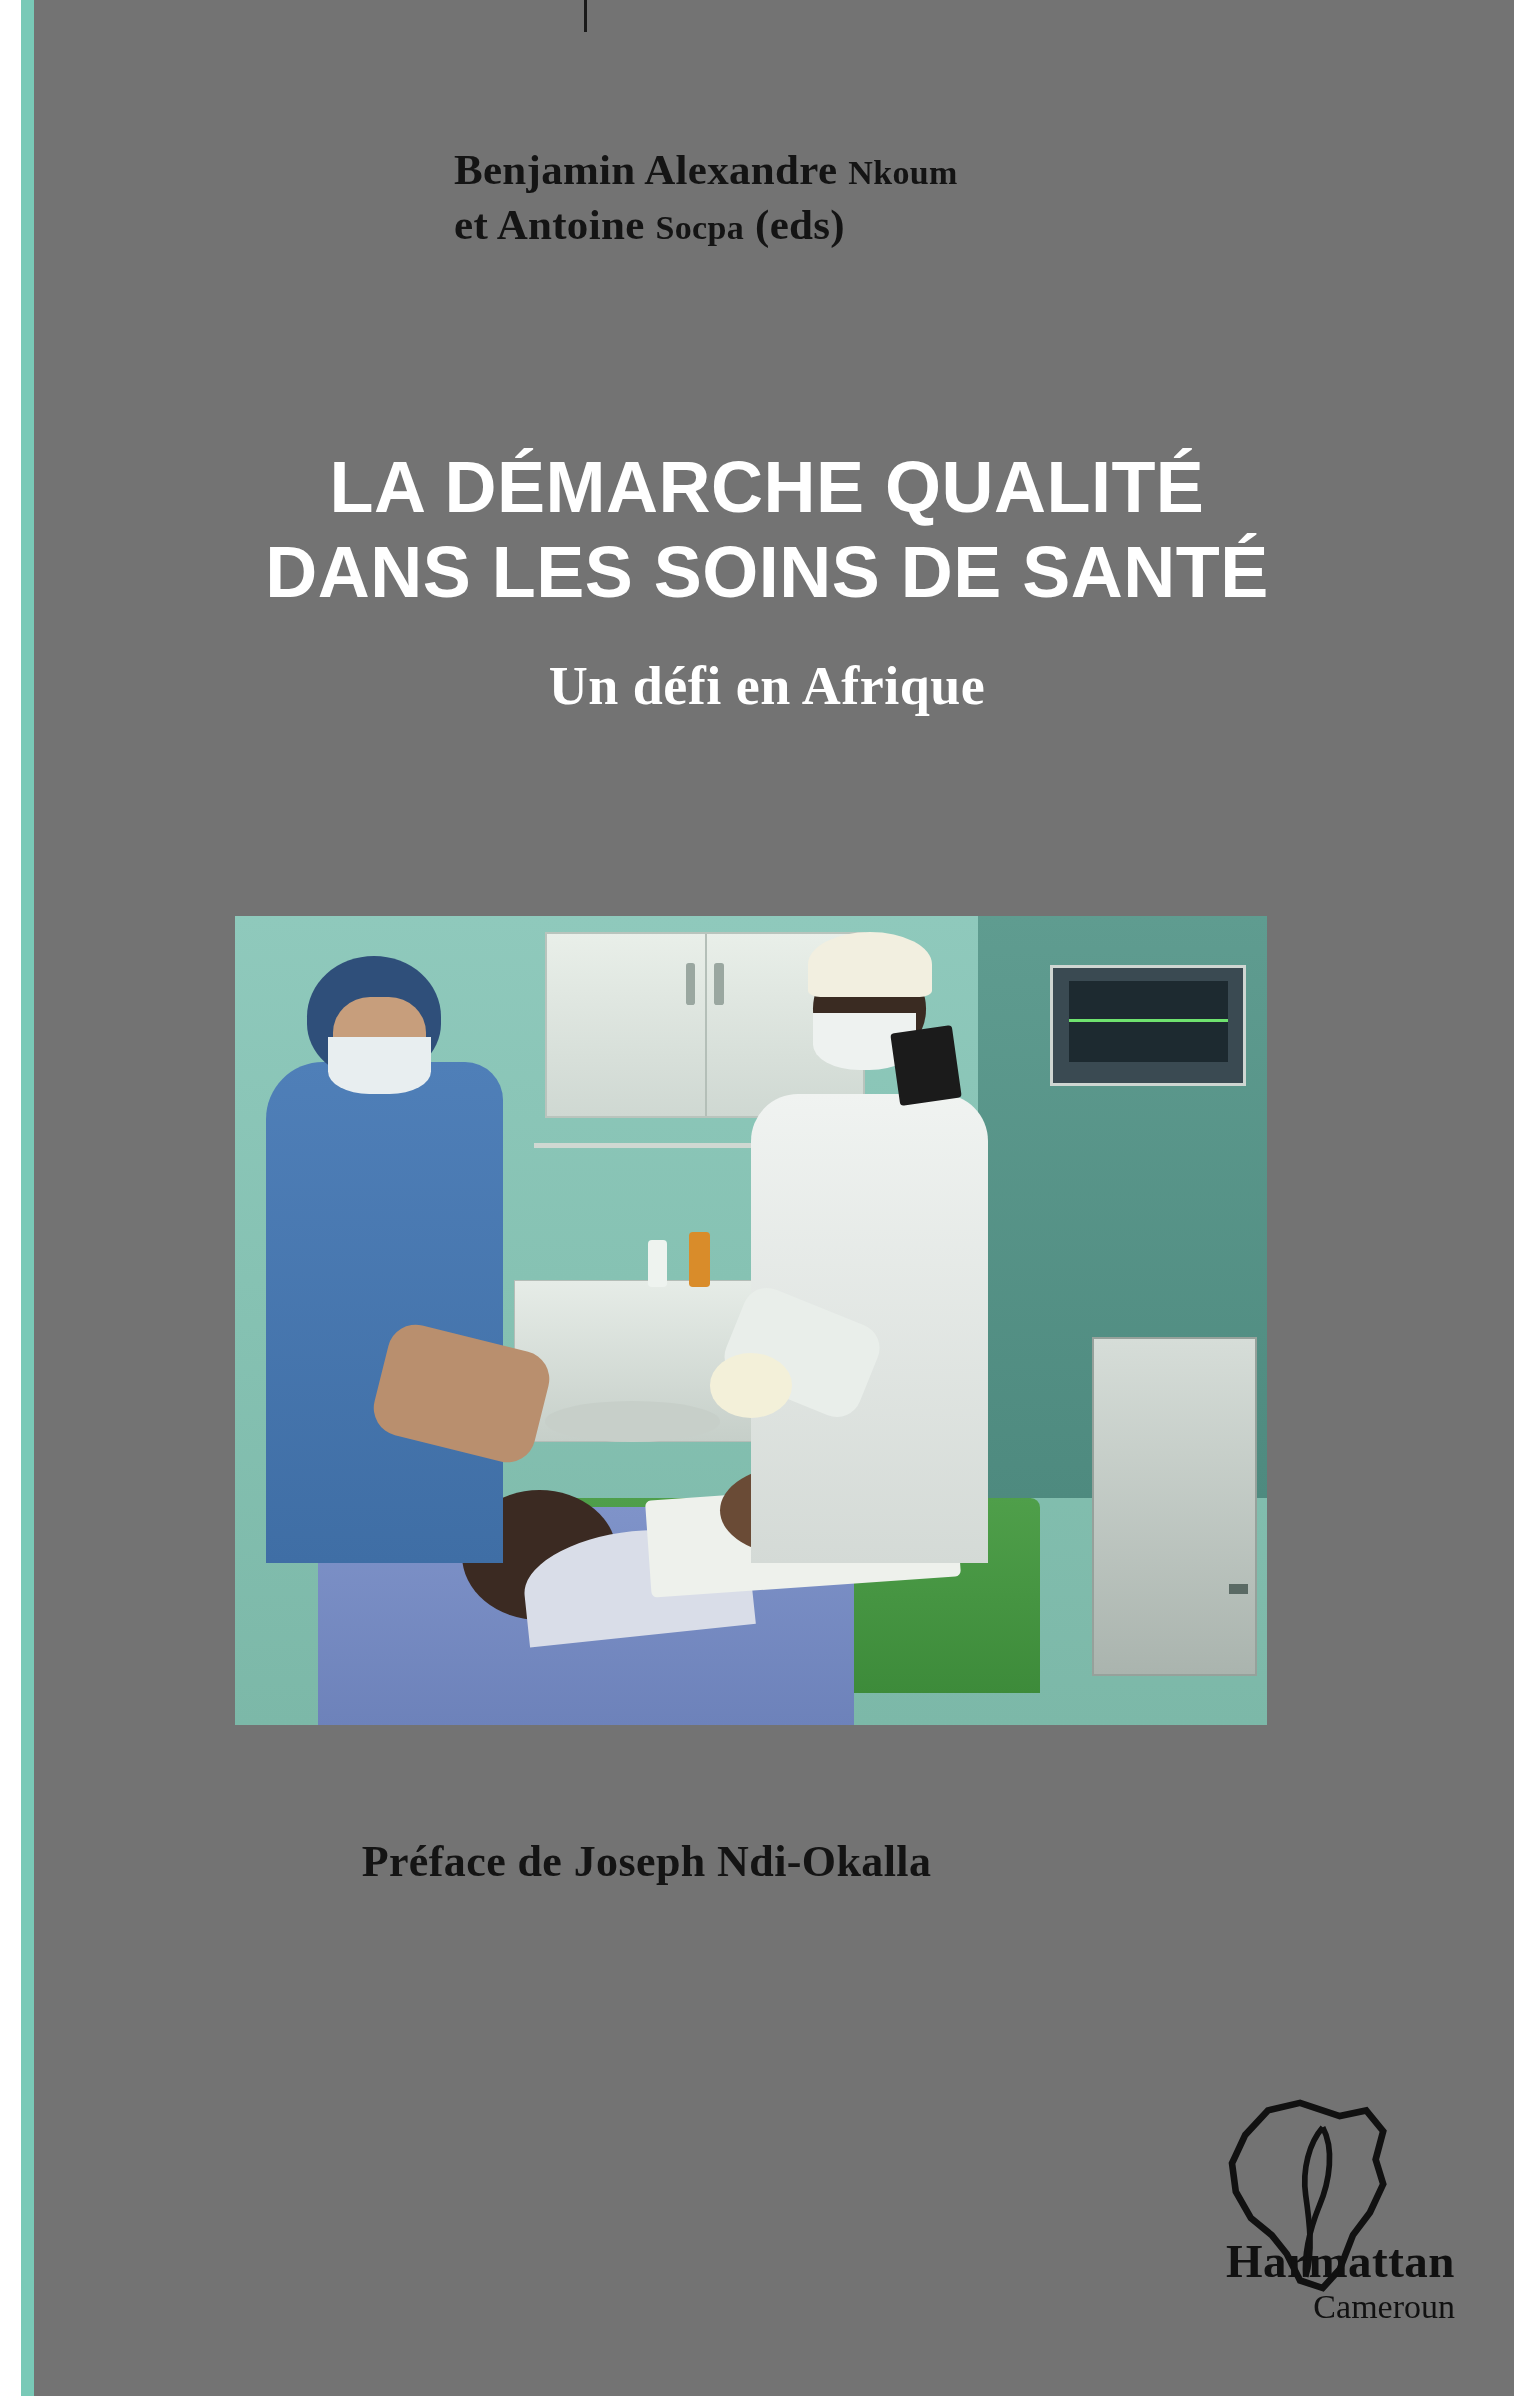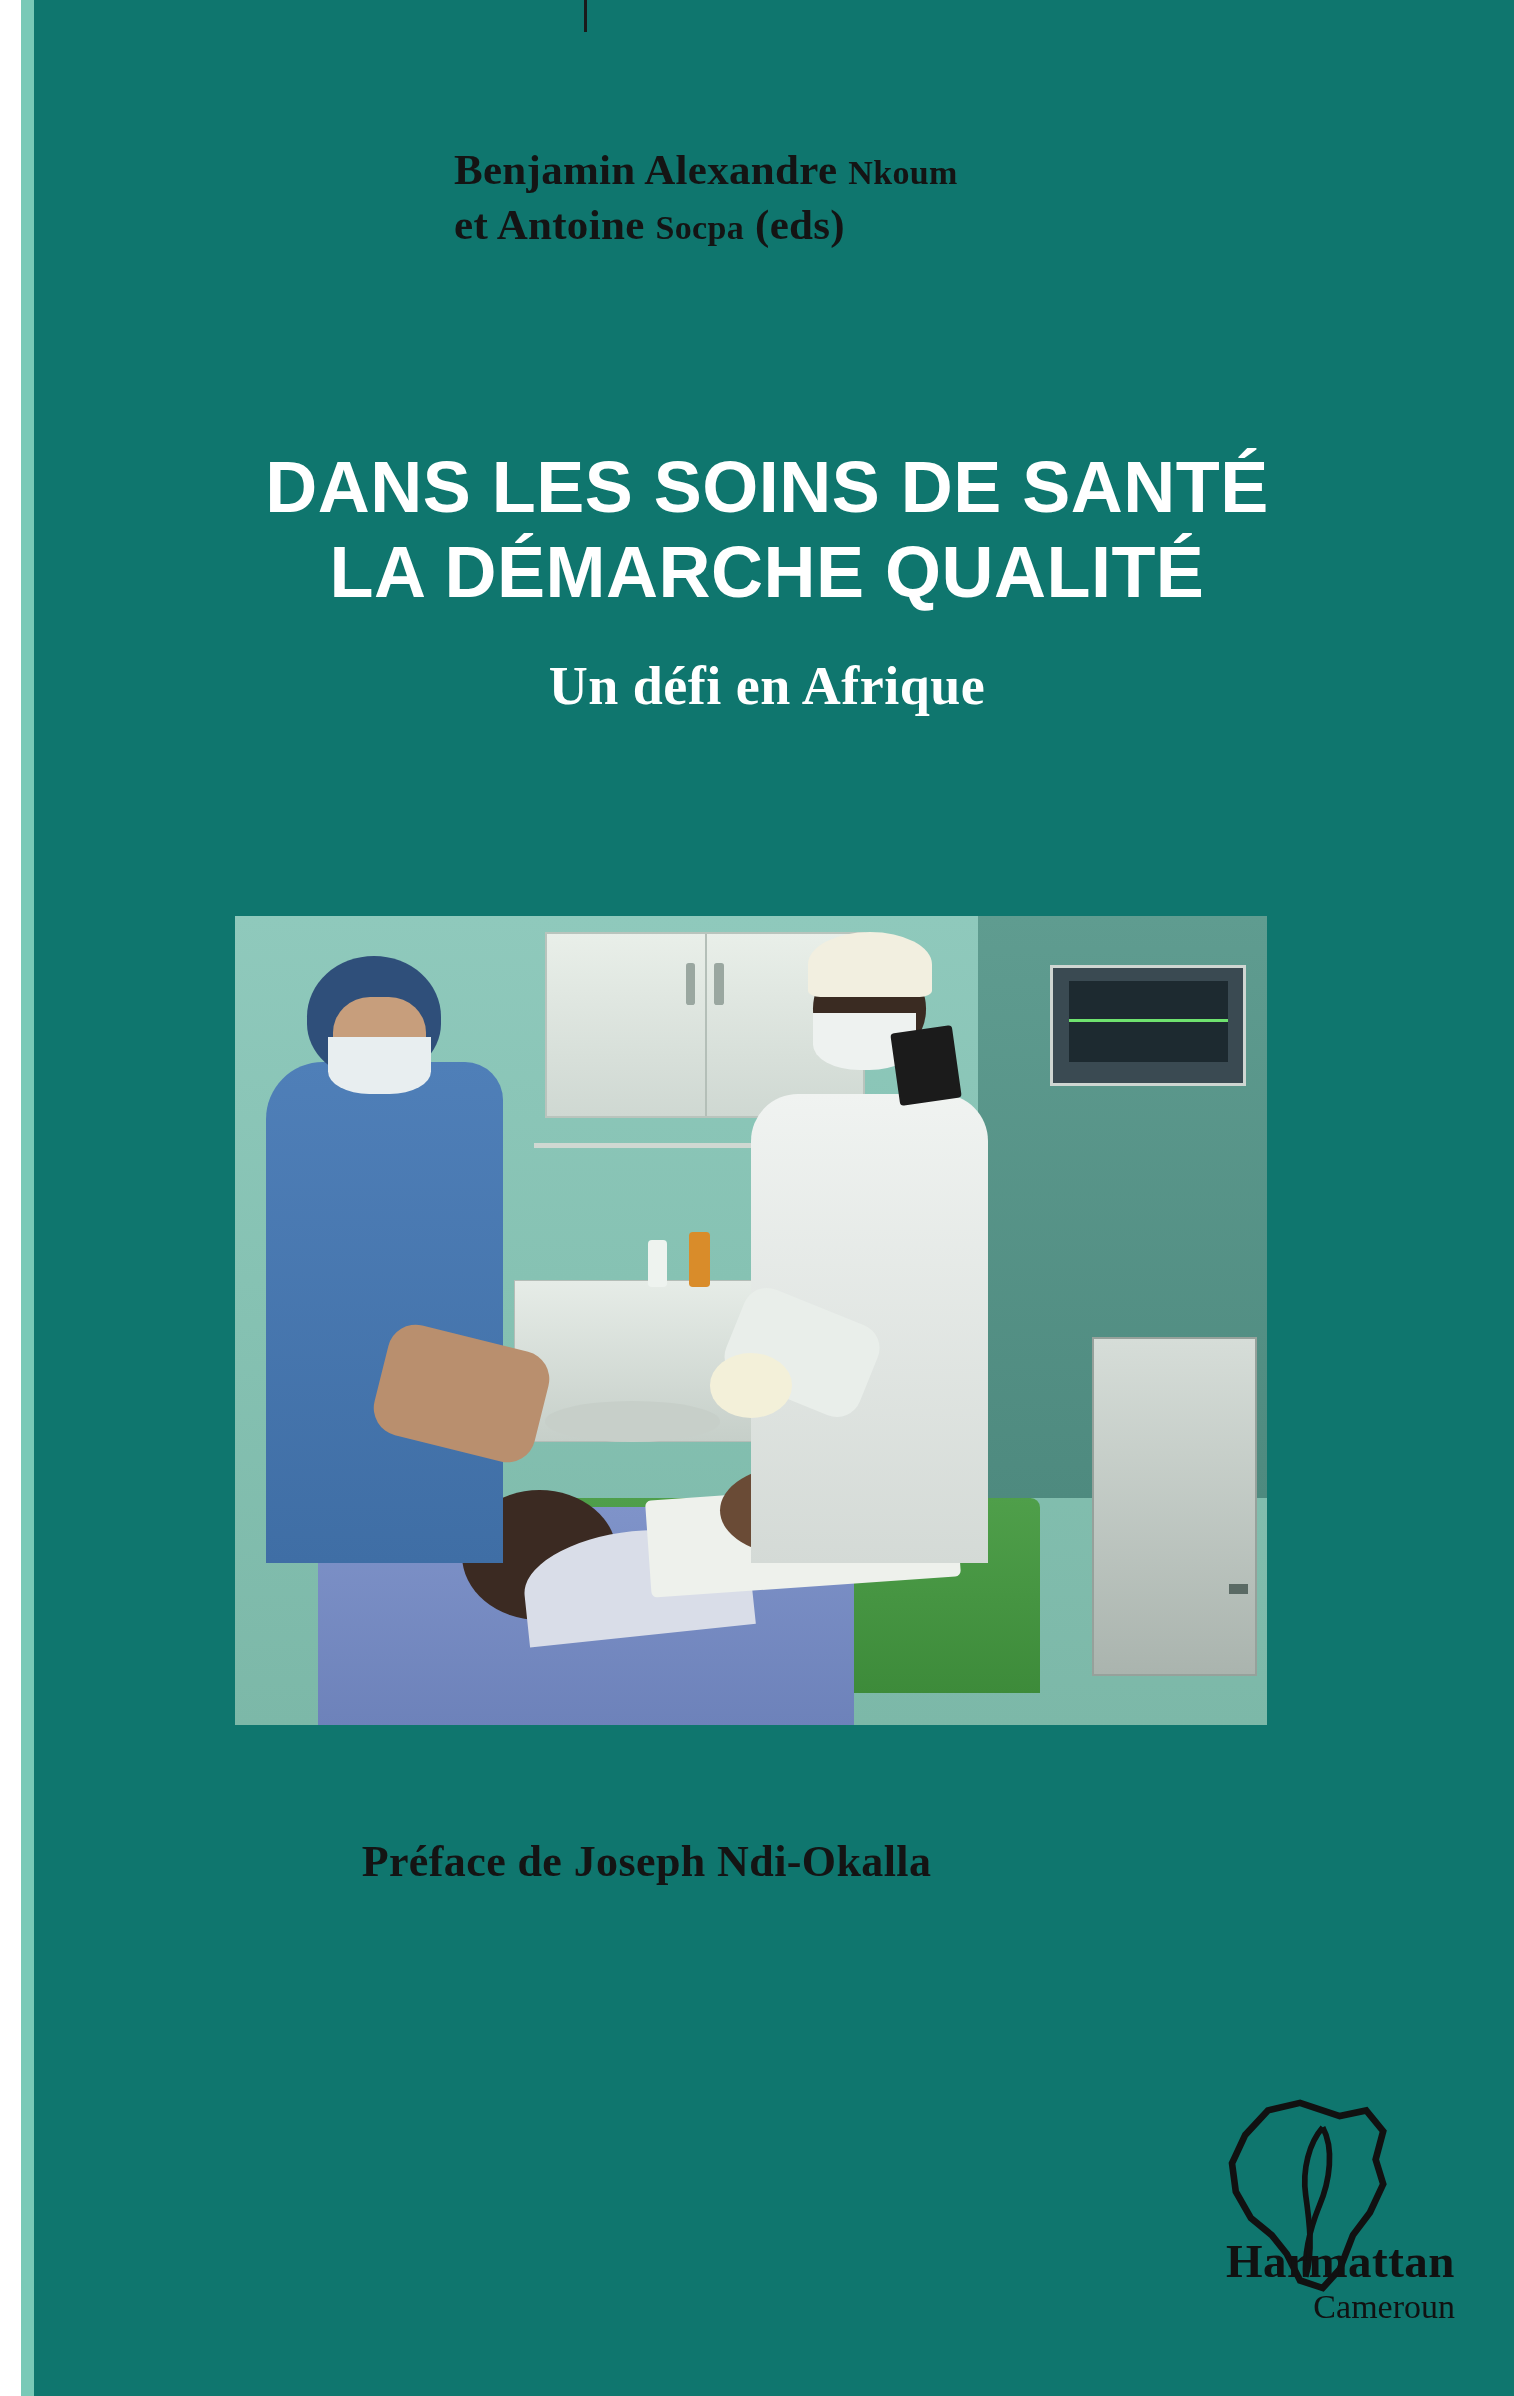--- a/index.html
+++ b/index.html
@@ -7,21 +7,21 @@
     padding: 0;
     background: #ffffff;
   }
   body {
     font-family: "Liberation Sans", sans-serif;
   }
   .cover {
     position: relative;
     width: 1514px;
     height: 2396px;
-    background: #0f766e;
+    background: #737373;
     overflow: hidden;
     box-sizing: border-box;
   }
   
   .spine {
     position: absolute;
     left: 0; top: 0;
     width: 21px;
     height: 2396px;
     background: #ffffff;
@@ -302,22 +302,22 @@
   <div class="authors">
     <div>
       <span>Benjamin Alexandre </span><span class="sc">Nkoum</span>
     </div>
     <div>
       <span>et Antoine </span><span class="sc">Socpa</span><span> (eds)</span>
     </div>
   </div>
 
   <div class="title-block">
+    <div class="title-line">LA DÉMARCHE QUALITÉ</div>
     <div class="title-line">DANS LES SOINS DE SANTÉ</div>
-    <div class="title-line">LA DÉMARCHE QUALITÉ</div>
     <div class="subtitle">Un défi en Afrique</div>
   </div>
 
   <div class="photo">
     <div class="ph-wall"></div>
     <div class="ph-wall-right"></div>
     <div class="ph-cabinet">
       <div class="ph-cab-handle"></div>
       <div class="ph-cab-handle2"></div>
     </div>

